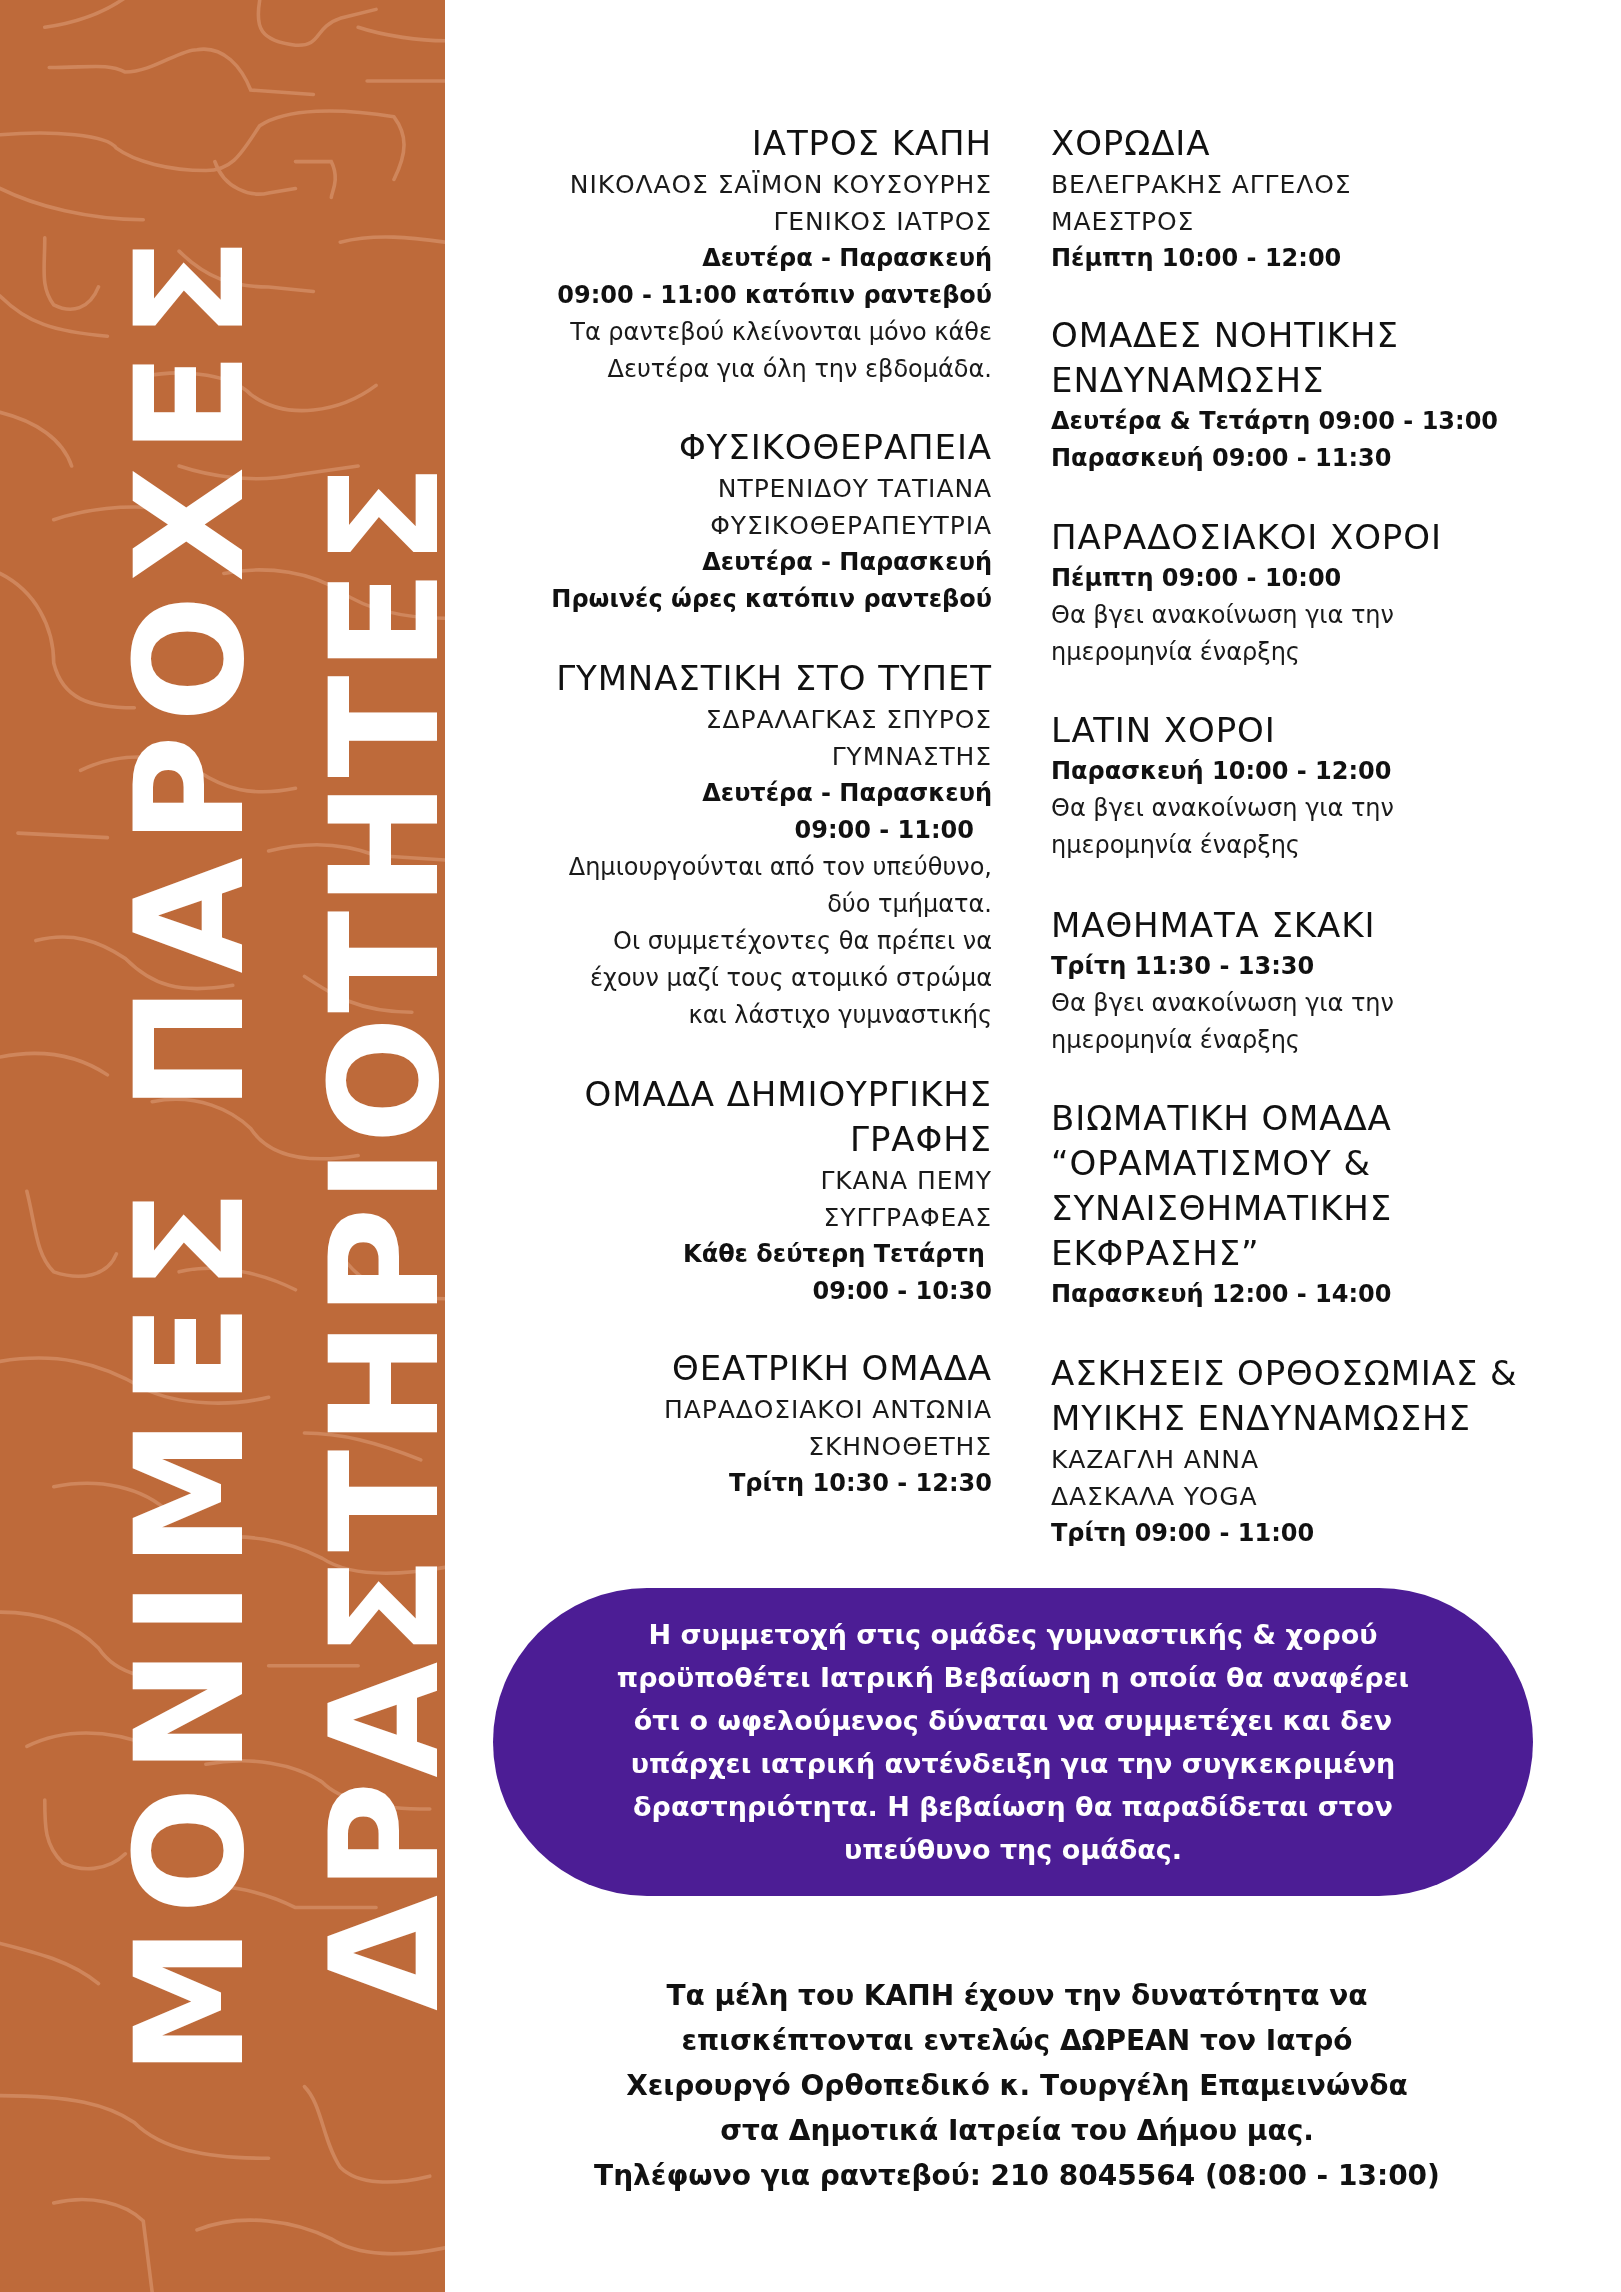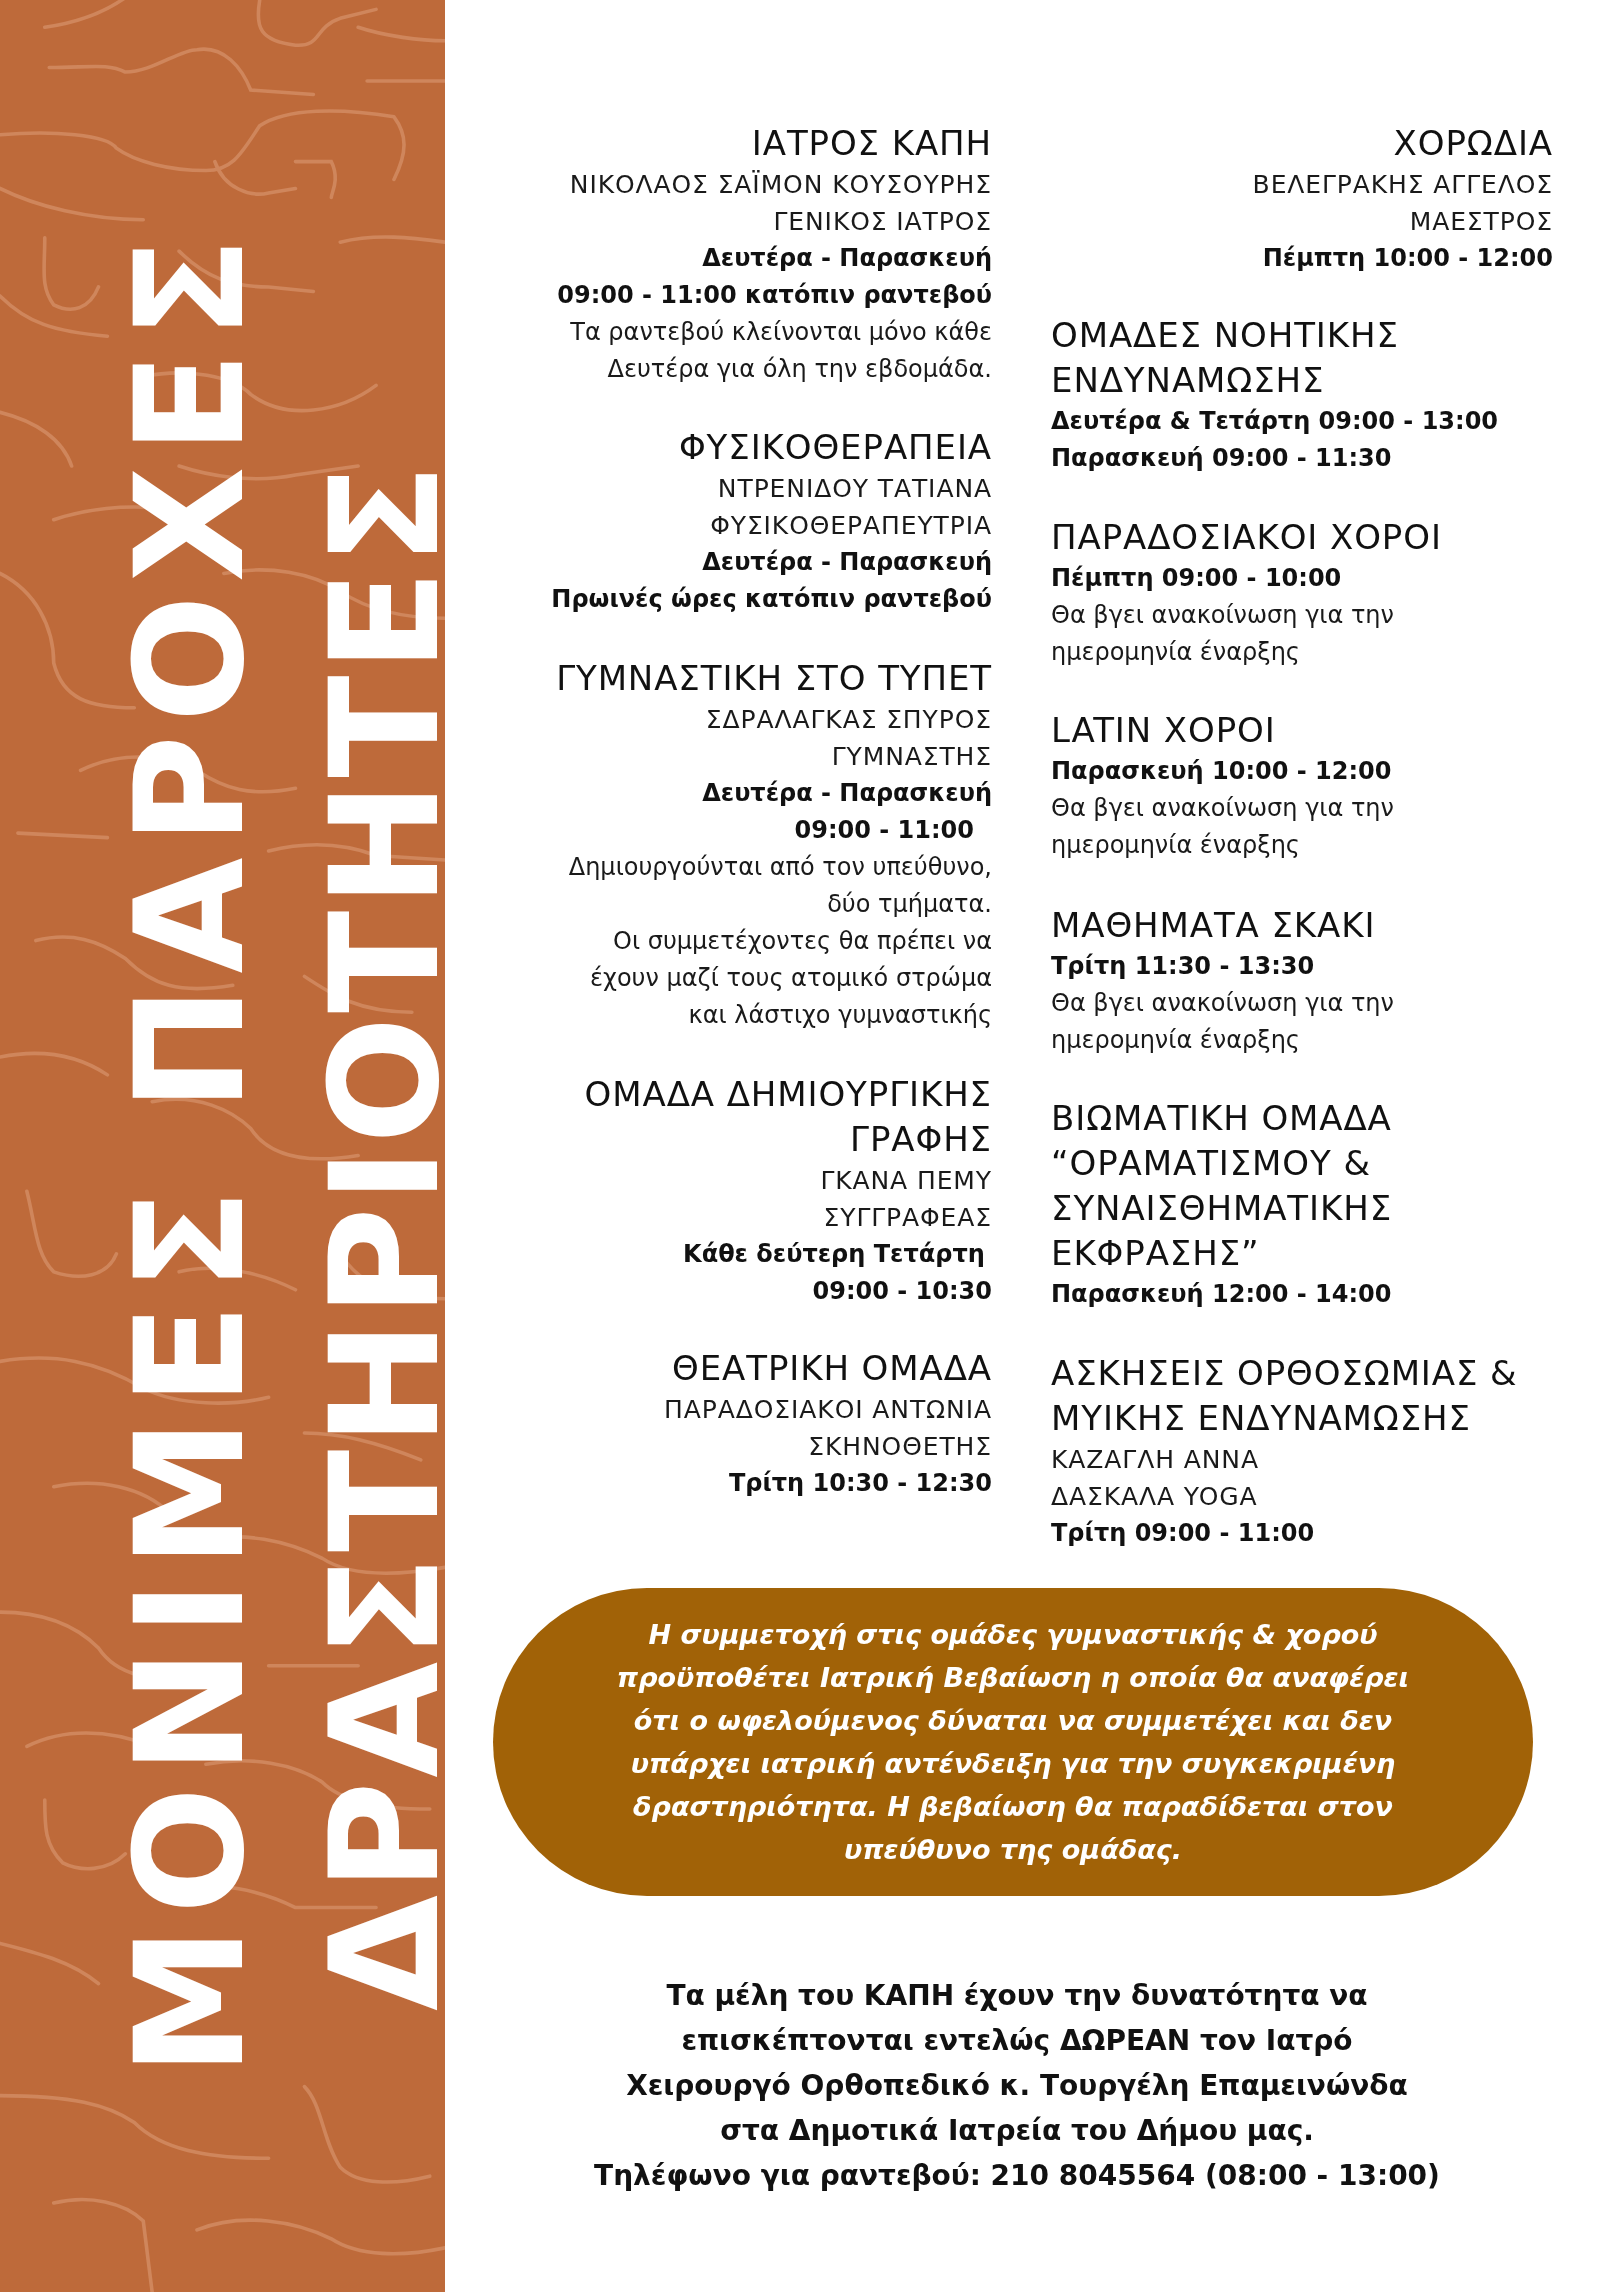--- a/index.html
+++ b/index.html
@@ -30,22 +30,22 @@
   .col-left .block { left:0; width:508px; }
   .col-right .block { left:0; width:502px; }
   .h { font-weight:normal; font-size:34px; line-height:45px; letter-spacing:0.9px; color:#111; }
   .r { font-weight:normal; font-size:25px; line-height:37px; letter-spacing:0.9px; color:#1a1a1a; }
   .b { font-weight:bold; font-size:24px; line-height:37px; color:#111; }
   .n { font-weight:normal; font-size:24px; line-height:37px; color:#1a1a1a; }
   .line { display:block; white-space:nowrap; }
 
   .pill {
     position:absolute; left:493px; top:1588px; width:1040px; height:308px;
-    background:#a16207; border-radius:154px;
-    display:flex; flex-direction:column; justify-content:center; align-items:center;font-style:italic;
+    background:#4c1d95; border-radius:154px;
+    display:flex; flex-direction:column; justify-content:center; align-items:center;
   }
   .pill .pl {
     color:#ffffff; font-weight:bold; font-size:27px; line-height:43px;
     text-align:center; white-space:nowrap;
   }
   .footer {
     position:absolute; left:502px; width:1030px; top:1933px;
     text-align:center;
     margin-top:40px;
   }
@@ -154,21 +154,21 @@
   <div class="block" style="top:1346px;">
     <span class="line h">ΘΕΑΤΡΙΚΗ ΟΜΑΔΑ</span>
     <span class="line r">ΠΑΡΑΔΟΣΙΑΚΟΙ ΑΝΤΩΝΙΑ</span>
     <span class="line r">ΣΚΗΝΟΘΕΤΗΣ</span>
     <span class="line b">Τρίτη 10:30 - 12:30</span>
   </div>
 </div>
 
 <div class="col col-right">
 
-  <div class="block" style="top:121px;text-align:right;">
+  <div class="block" style="top:121px;">
     <span class="line h">ΧΟΡΩΔΙΑ</span>
     <span class="line r">ΒΕΛΕΓΡΑΚΗΣ ΑΓΓΕΛΟΣ</span>
     <span class="line r">ΜΑΕΣΤΡΟΣ</span>
     <span class="line b">Πέμπτη 10:00 - 12:00</span>
   </div>
 
   <div class="block" style="top:313px;">
     <span class="line h">ΟΜΑΔΕΣ ΝΟΗΤΙΚΗΣ</span>
     <span class="line h">ΕΝΔΥΝΑΜΩΣΗΣ</span>
     <span class="line b">Δευτέρα &amp; Τετάρτη 09:00 - 13:00</span>

